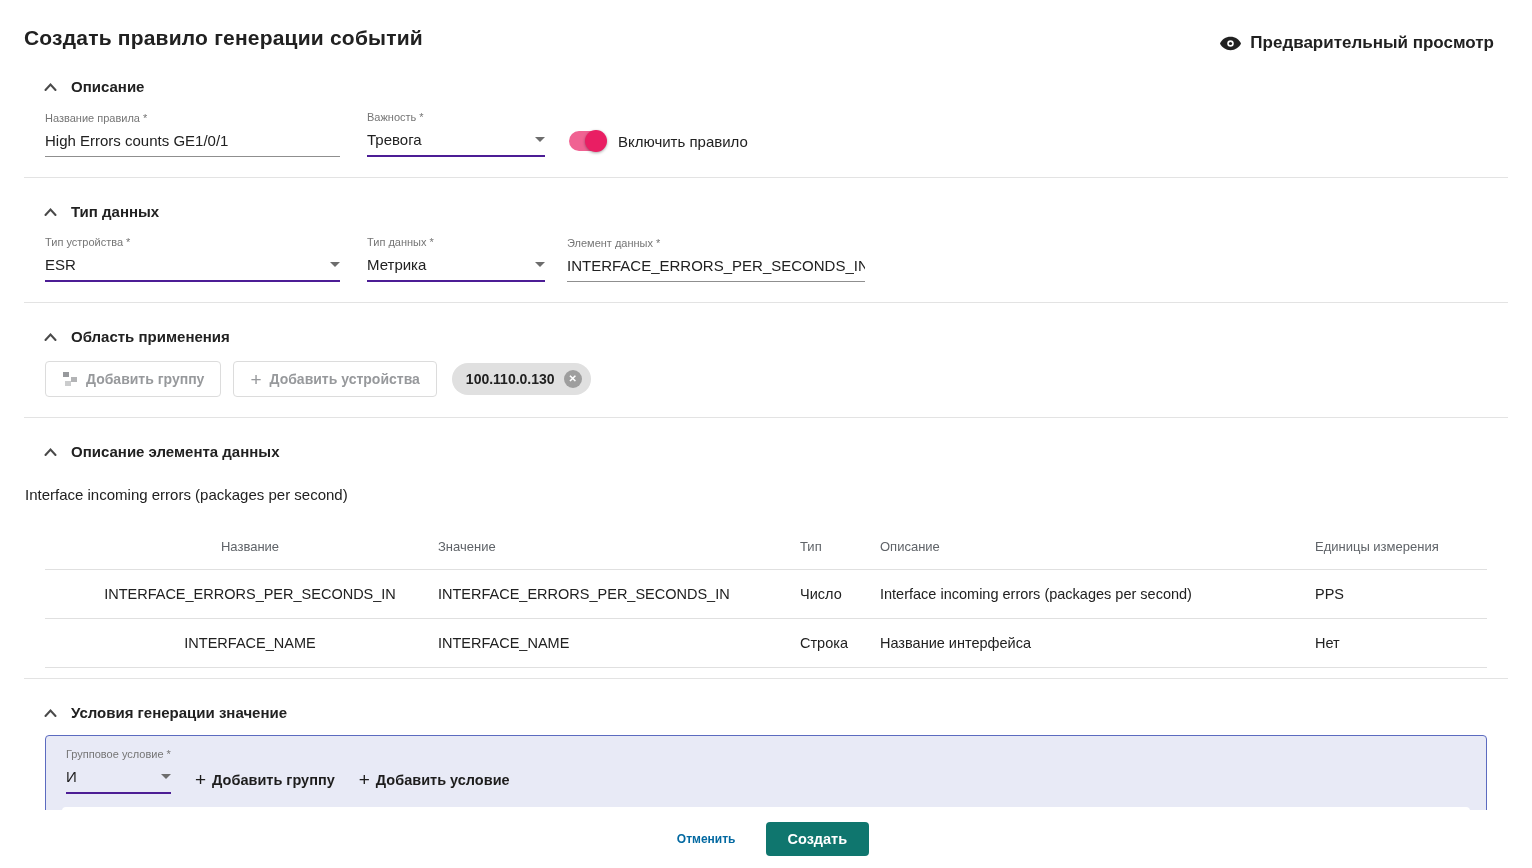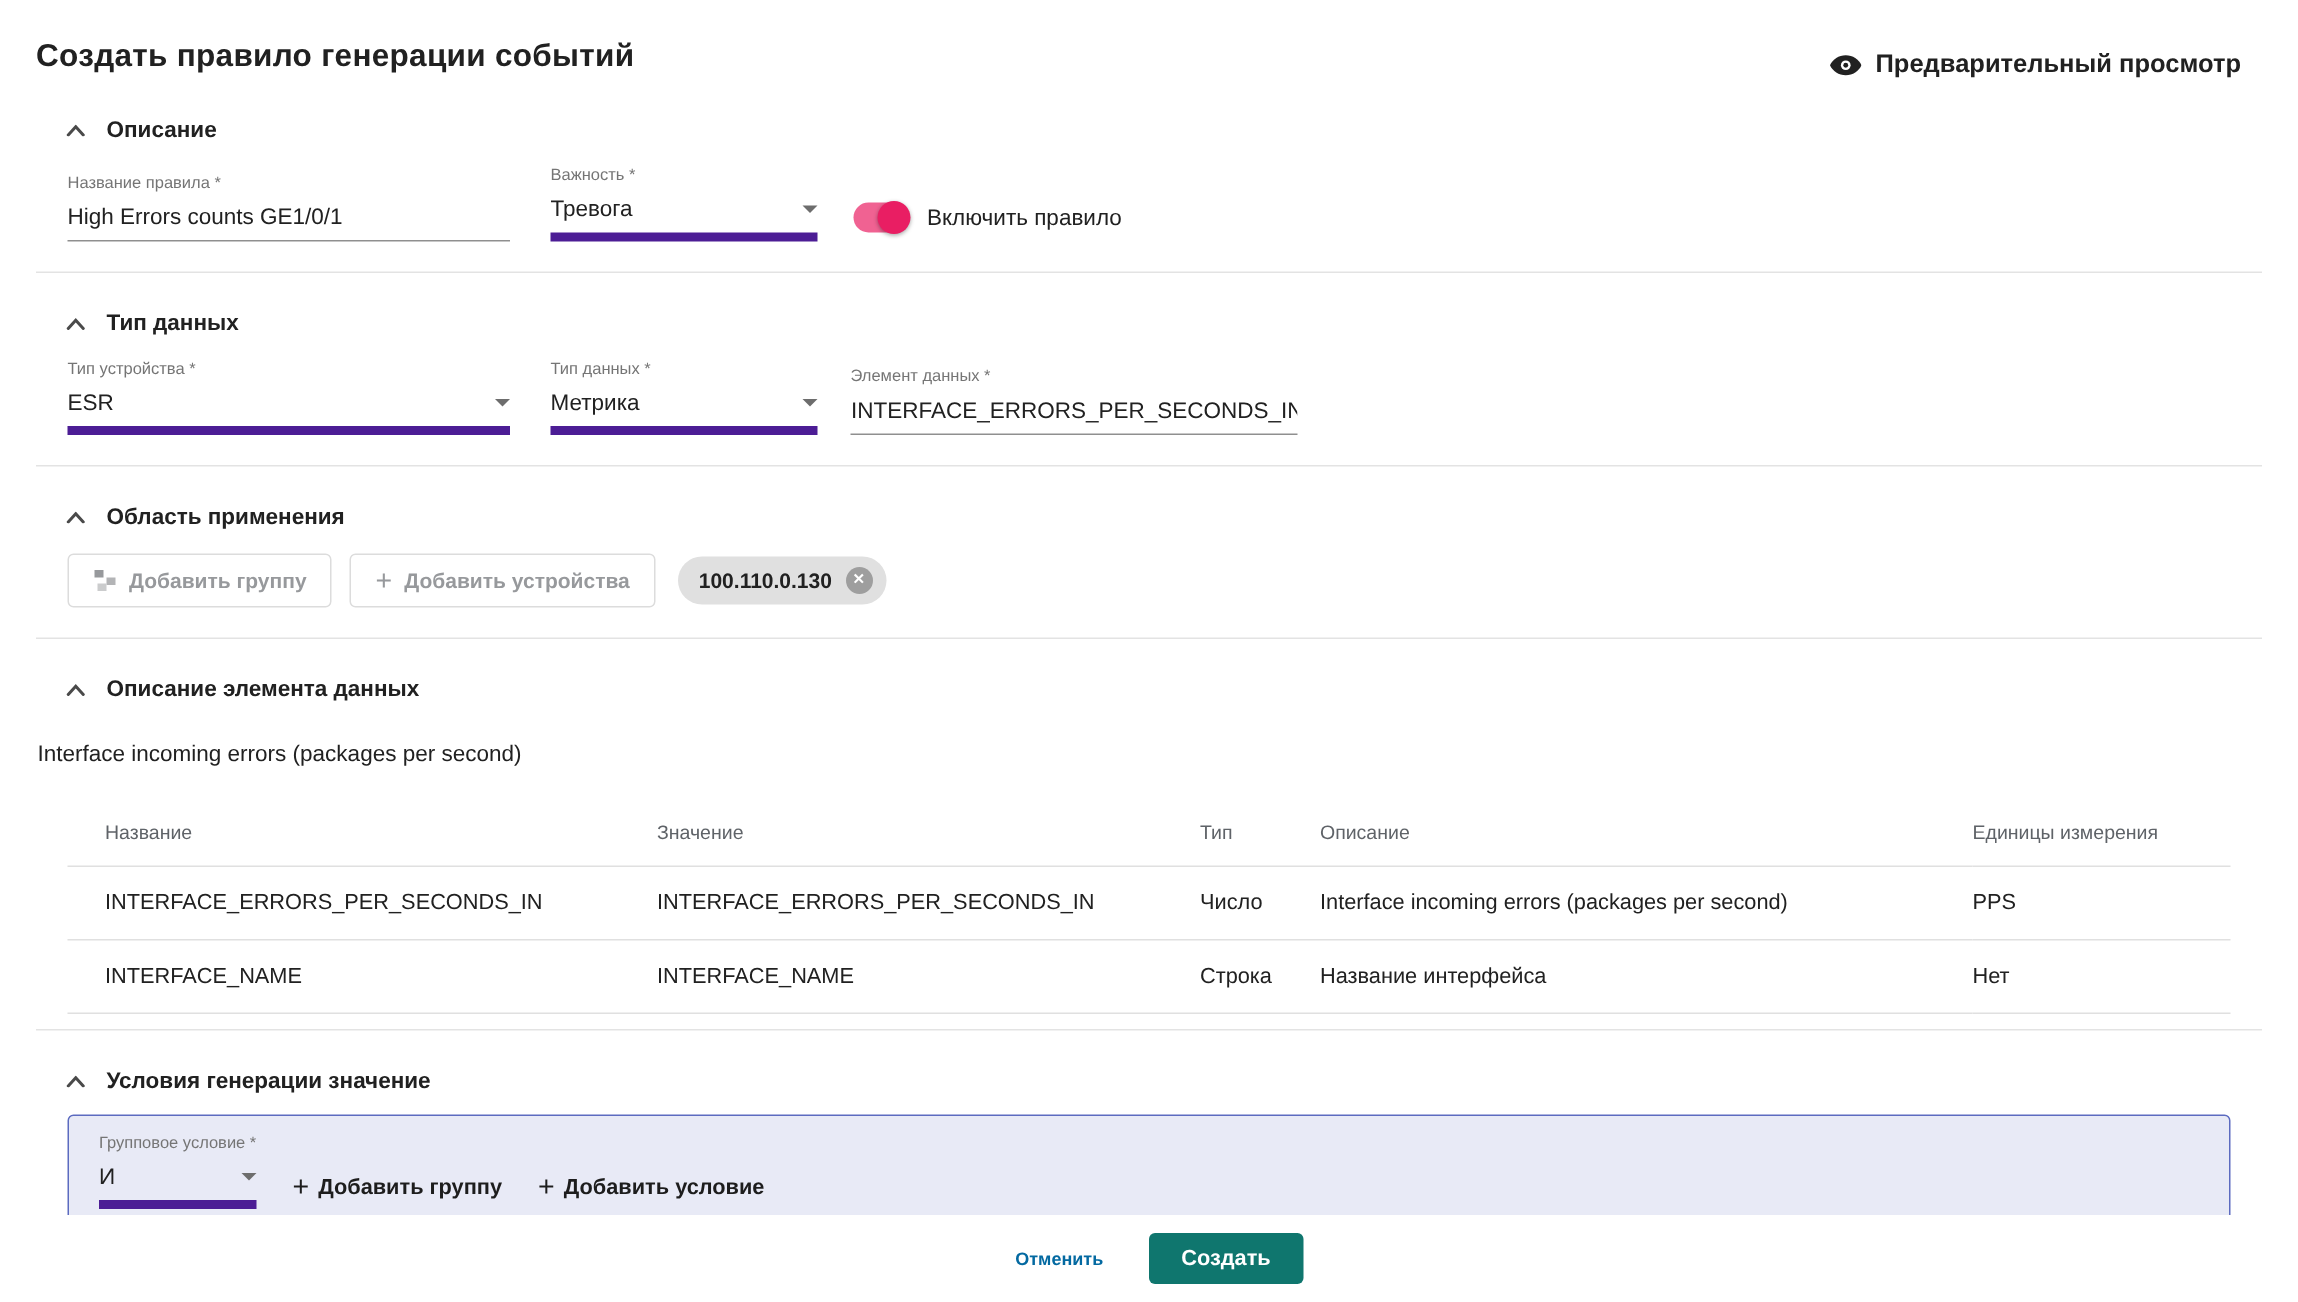--- a/index.html
+++ b/index.html
@@ -21,21 +21,21 @@
   .section { padding: 0 24px; }
   .sec-head { display: flex; align-items: center; gap: 14px; margin-left: 20px; padding-top: 25px; }
   .chev { display: flex; cursor: pointer; }
   .sec-title { font-size: 15px; font-weight: 700; }
   hr.div { border: 0; border-top: 1px solid #e3e3e3; margin: 20px 24px 0; }
 
   
   .fields { display: flex; align-items: flex-end; margin: 16px 0 0 21px; }
   .field { display: flex; flex-direction: column; }
   .f-label { font-size: 11px; color: #757575; margin-bottom: 8px; }
-  .f-value { font-size: 15px; color: #212121; padding-bottom: 7px; border-bottom: 6px solid #4c1d95;
+  .f-value { font-size: 15px; color: #212121; padding-bottom: 7px; border-bottom: 2px solid #4c1d95;
              display: flex; justify-content: space-between; align-items: center; cursor: pointer; }
   input.f-input { font: 15px "Liberation Sans", sans-serif; color: #212121; border: 0; outline: none;
                   border-bottom: 1px solid #8f8f8f; padding: 0 0 7px; background: transparent; width: 100%; }
   .w295 { width: 295px; } .w178 { width: 178px; margin-left: 27px; } .w298 { width: 298px; margin-left: 22px; }
   .arrow { width: 0; height: 0; border-left: 5px solid transparent; border-right: 5px solid transparent; border-top: 5px solid #6d6d6d; }
 
   
   .toggle-wrap { display: flex; align-items: center; gap: 13px; margin-left: 24px; padding-bottom: 6px; cursor: pointer; }
   .toggle { position: relative; width: 36px; height: 20px; flex: none; }
   .toggle .track { position: absolute; left: 0; top: 0; width: 36px; height: 20px; border-radius: 10px; background: #f06292; }
@@ -54,21 +54,21 @@
           border-radius: 16px; background: #e0e0e0; font-size: 14px; font-weight: 600; margin-left: 3px; }
   .chip-close { width: 18px; height: 18px; border-radius: 50%; background: #9e9e9e; color: #fff;
                 font-size: 10px; line-height: 18px; text-align: center; cursor: pointer; flex: none; }
 
   
   .summary { font-size: 15px; margin: 26px 0 0 1px; }
   table.tbl { margin: 22px 0 0 21px; width: 1442px; border-collapse: collapse; table-layout: fixed; }
   .tbl th { font-size: 13px; font-weight: 400; color: #5f6368; text-align: left;
             padding: 14px 8px 15px 0; border-bottom: 1px solid #e0e0e0; }
   .tbl td { font-size: 14.5px; color: #212121; padding: 16px 8px 16px 0; border-bottom: 1px solid #e0e0e0; }
-  .tbl th:first-child, .tbl td:first-child { padding-left: 25px; }
+  .tbl th:first-child, .tbl td:first-child { padding-left: 25px; text-align: center; }
 
   
   .cond-box { margin: 14px 0 0 21px; width: 1442px; min-height: 170px;
               background: #e8eaf6; border: 1px solid #5c6bc0; border-radius: 4px; padding: 12px 16px; }
   .cond-label { font-size: 11px; color: #757575; margin-left: 4px; }
   .cond-top { display: flex; align-items: flex-end; gap: 24px; margin-top: 8px; margin-left: 4px; }
   .w105 { width: 105px; }
   .text-btn { display: flex; align-items: center; gap: 6px; background: none; border: 0; cursor: pointer;
               font-family: "Liberation Sans", sans-serif; font-size: 14.5px; font-weight: 600; color: #1d1d1d; padding: 0 0 5px; }
   .text-plus { font-size: 19px; font-weight: 400; line-height: 1; }

